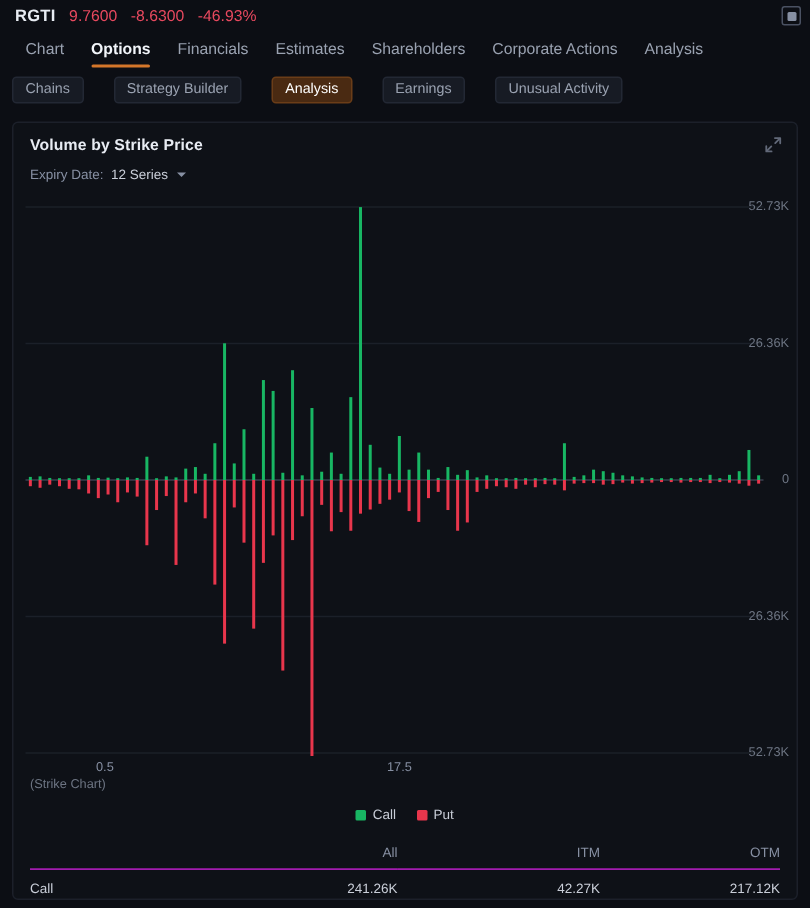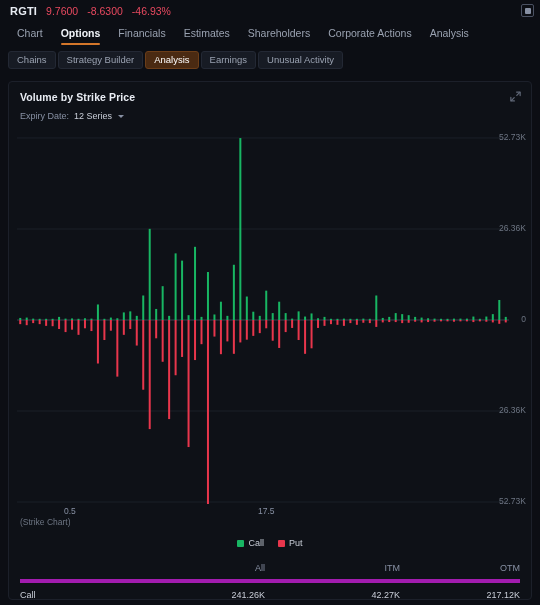--- a/index.html
+++ b/index.html
@@ -61,21 +61,21 @@
     position: absolute;
     left: 9px; right: 9px; bottom: 1px;
     height: 2px; background: #d4762a; border-radius: 1px;
   }
 
   
   .sub-tabs {
     height: 24px;
     display: flex; align-items: center;
     padding-left: 8px;
-    gap: 2px;
+    gap: 20px;
     margin-top: 2px;
   }
   .pill {
     font-size: 9.5px;
     color: #9aa2b1;
     background: #171b24;
     border: 1px solid #232834;
     border-radius: 3px;
     padding: 3px 8px 4px;
     cursor: pointer;
@@ -169,21 +169,21 @@
   .summary {
     margin-top: 10px;
     padding: 0 11px;
   }
   .summary table { width: 100%; border-collapse: collapse; }
   .summary th {
     font-size: 9px; font-weight: normal; color: #8790a3;
     text-align: right; padding: 2px 0 6px;
   }
   .summary th.col-label { text-align: left; }
-  .summary thead tr { border-bottom: 4px solid #a21caf; }
+  .summary thead tr { border-bottom: 1px solid #a21caf; }
   .summary td {
     font-size: 9px; color: #c9ced8;
     text-align: right; padding: 7px 0 6px;
   }
   .summary td.col-label { text-align: left; color: #c9ced8; }
   .summary tbody tr { }
   .col-all  { width: 33%; }
   .col-itm  { width: 27%; }
   .col-otm  { width: 24%; }
 </style>

